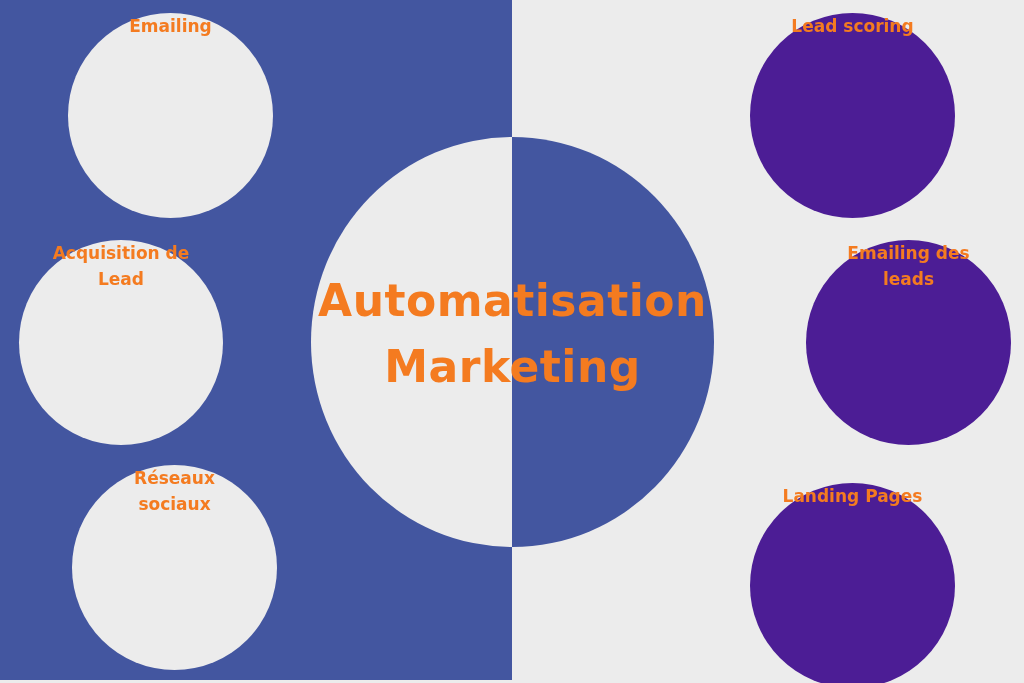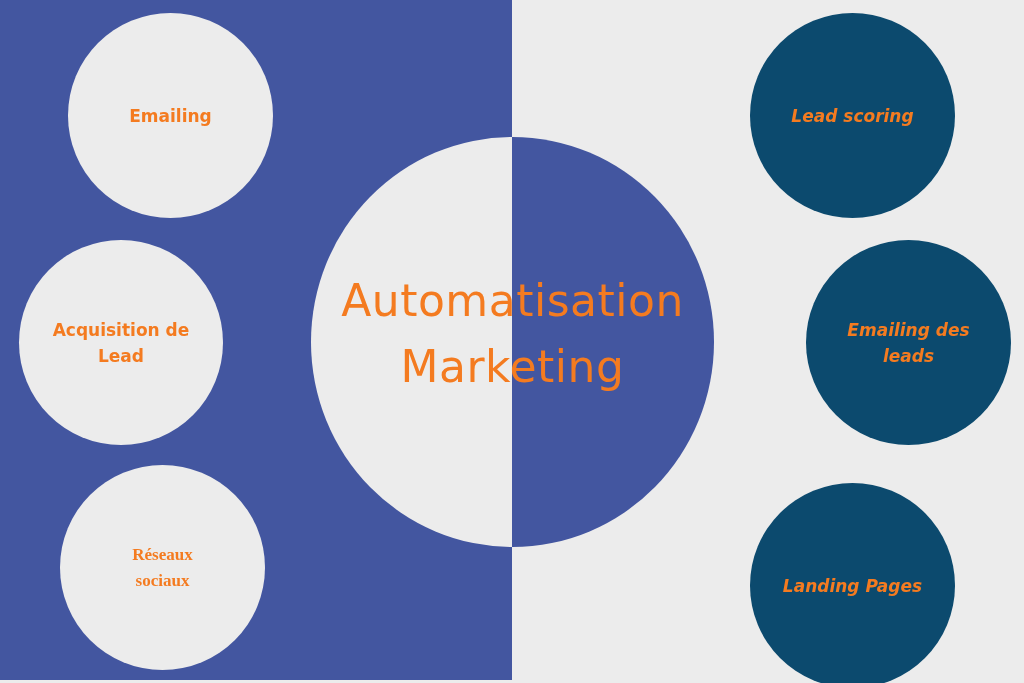--- a/index.html
+++ b/index.html
@@ -7,55 +7,55 @@
       width: 1024px; height: 683px; position: relative; overflow: hidden;
       background: #ECECEC;
       font-family: "DejaVu Sans", "Liberation Sans", sans-serif;
     }
     .left-bg {
       position: absolute; left: 0; top: 0; width: 512px; height: 680px;
       background: #4356A0;
     }
     .circle {
       position: absolute; border-radius: 50%;
-      display: flex; align-items: center; justify-content: center;
+      display: flex; align-items: flex-start; justify-content: center;
       text-align: center;
     }
     .circle .label {
       color: #F47B20; font-weight: bold; font-size: 17px; line-height: 26px;
       white-space: pre-line;
     }
     .light { background: #ECECEC; }
-    .dark { background: #0c4a6e; font-style: italic; }
+    .dark { background: #4c1d95; }
     .center-circle {
       position: absolute; left: 311px; top: 137px; width: 403px; height: 410px;
       border-radius: 50%; overflow: hidden;
       background: linear-gradient(to right, #ECECEC 0, #ECECEC 50%, #4356A0 50%, #4356A0 100%);
     }
     .center-title {
       position: absolute; left: 0; top: 0; width: 100%; height: 100%;
       display: flex; align-items: center; justify-content: center; text-align: center;
-      color: #F47B20; font-weight: normal; font-size: 44px; line-height: 66px;
+      color: #F47B20; font-weight: bold; font-size: 44px; line-height: 66px;
       white-space: pre-line; letter-spacing: 0.5px;
       padding-bottom: 16px; box-sizing: border-box;
     }
   </style>
 </head>
 <body>
 
 <div class="left-bg"></div>
 
 <div class="circle light" style="left:68px; top:13px; width:205px; height:205px;">
   <span class="label">Emailing</span>
 </div>
 <div class="circle light" style="left:19px; top:240px; width:204px; height:205px;">
   <span class="label">Acquisition de
 Lead</span>
 </div>
-<div class="circle light" style="left:60px; top:465px; width:205px; height:205px;font-family:Liberation Serif, serif;">
+<div class="circle light" style="left:72px; top:465px; width:205px; height:205px;">
   <span class="label">Réseaux
 sociaux</span>
 </div>
 
 <div class="center-circle">
   <div class="center-title">Automatisation
 Marketing</div>
 </div>
 
 <div class="circle dark" style="left:750px; top:13px; width:205px; height:205px;">

